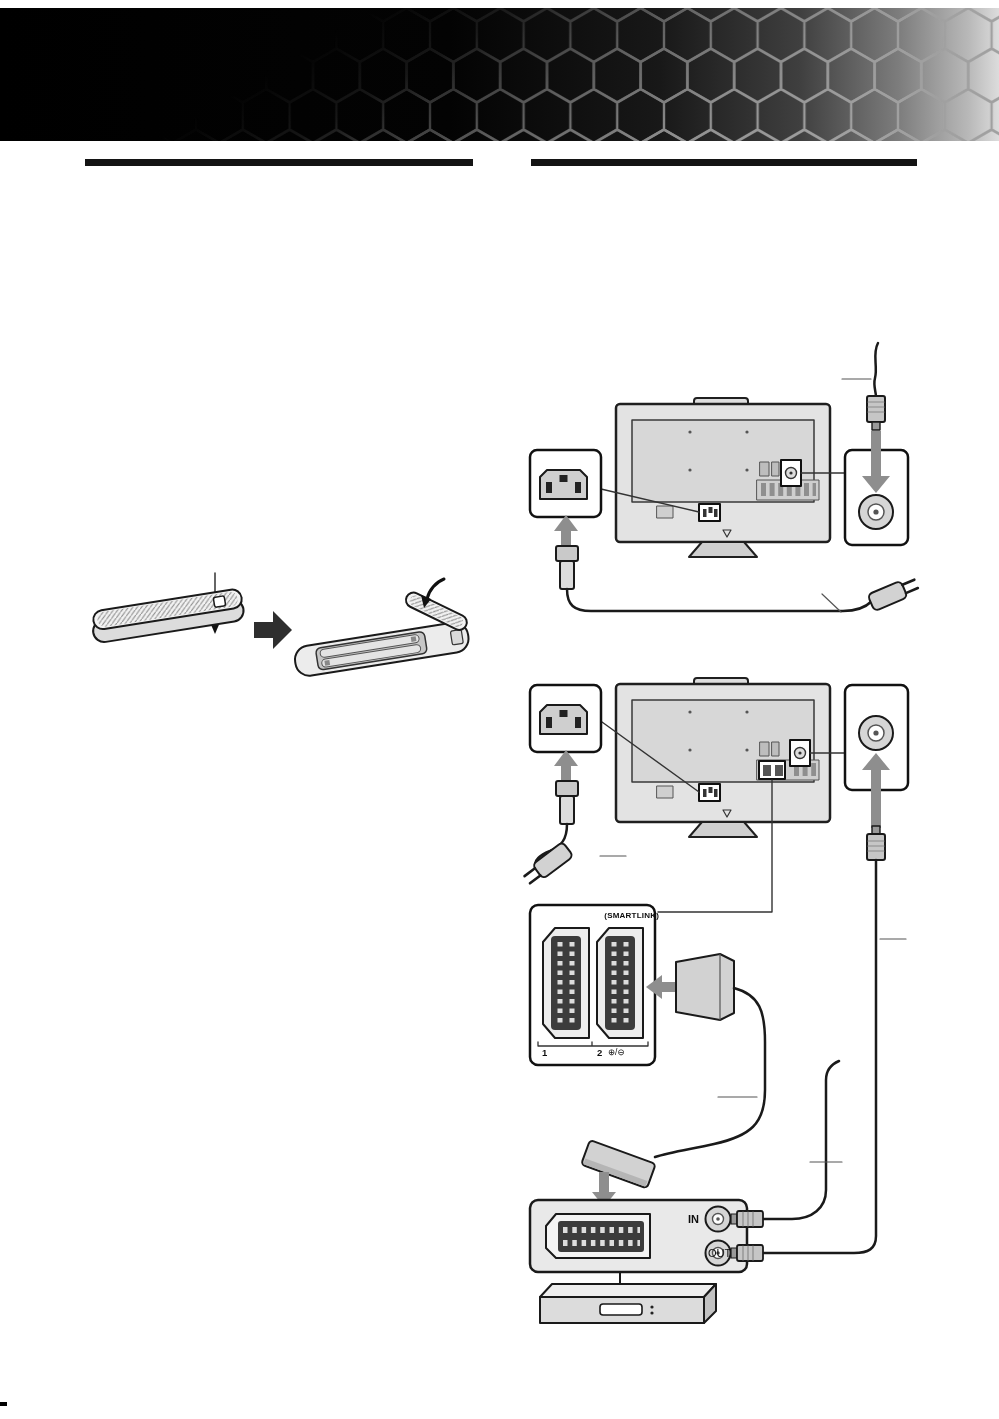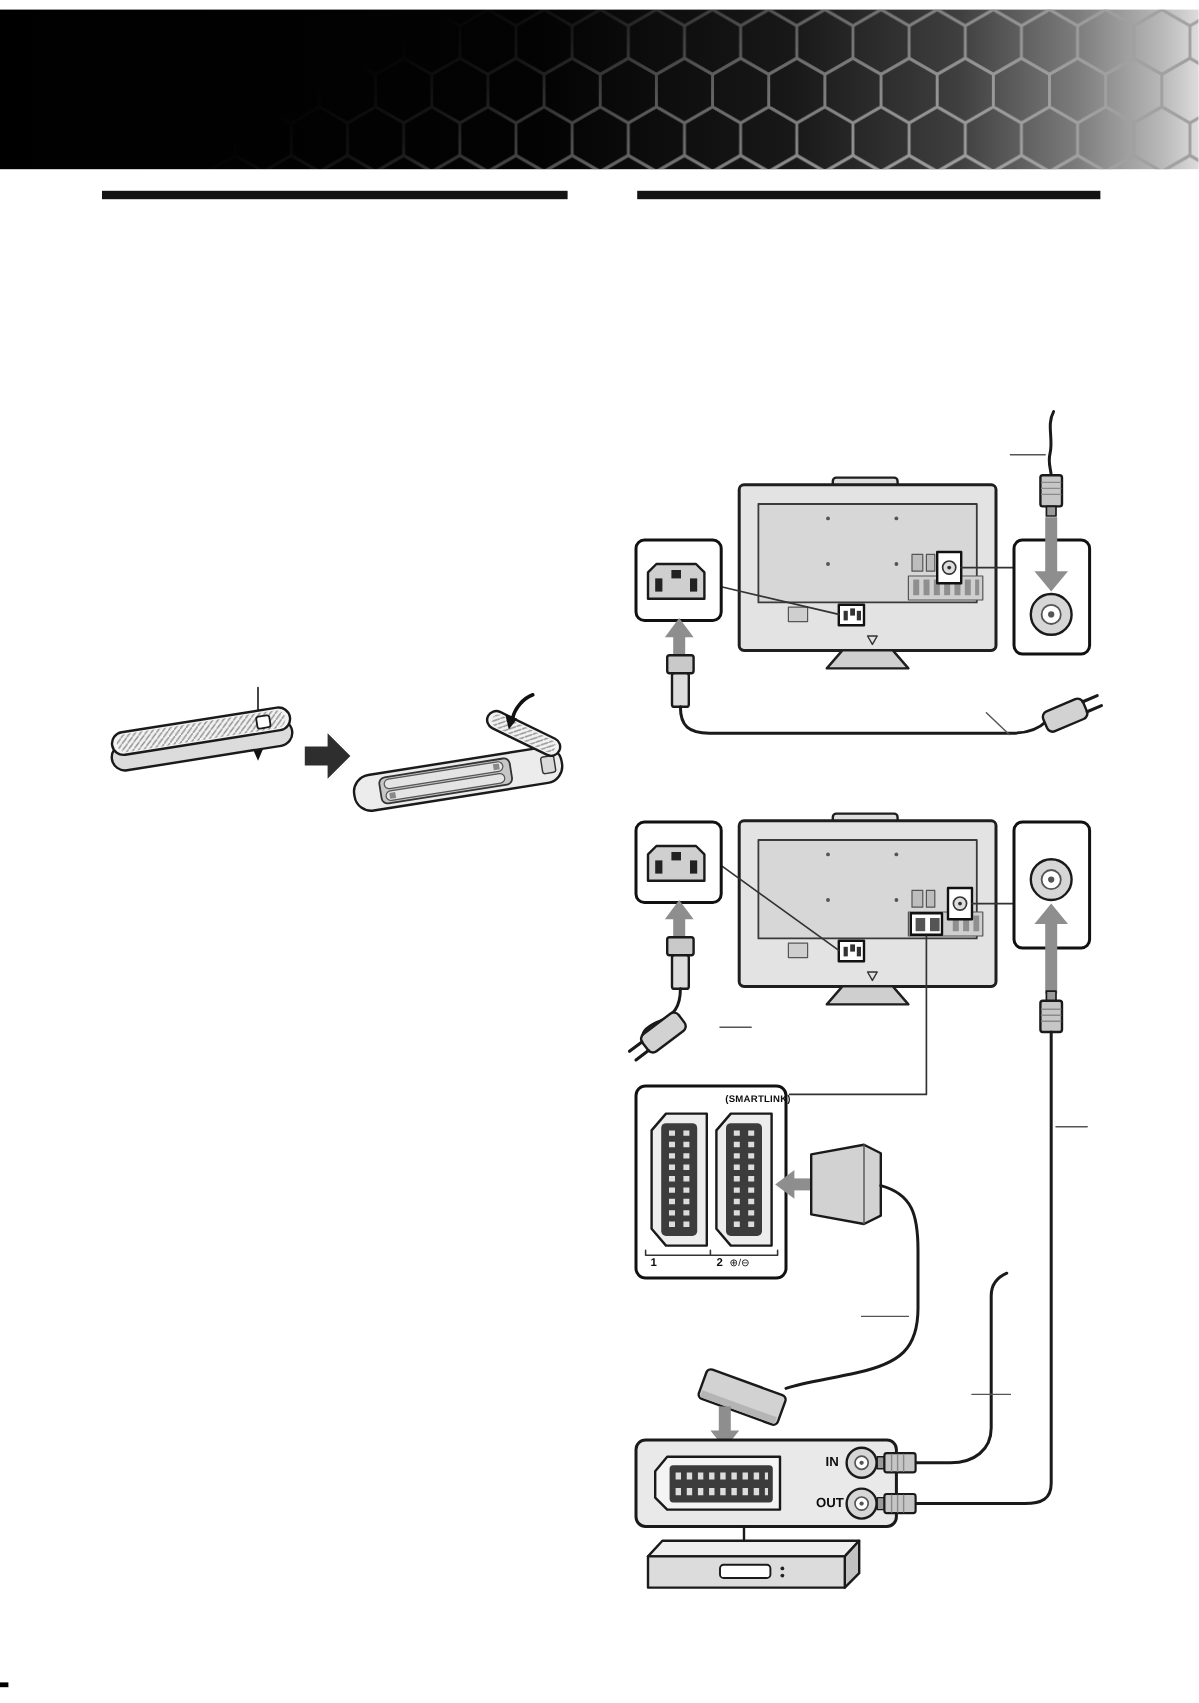--- a/index.html
+++ b/index.html
@@ -337,15 +337,15 @@
       <circle cx="652" cy="1313" r="1.6" fill="#222"></circle>
     </g>
   </g>
 </svg>
 
 <span class="lbl" style="left:583px;top:912px;width:76px;text-align:right;font-size:8px;font-weight:bold;letter-spacing:0.2px;">(SMARTLINK)</span>
 <span class="lbl" style="left:542px;top:1048px;font-size:9.5px;font-weight:bold;">1</span>
 <span class="lbl" style="left:597px;top:1048px;font-size:9.5px;font-weight:bold;">2</span>
 <span class="lbl" style="left:608px;top:1048px;font-size:8.5px;">⊕/⊖</span>
 <span class="lbl" style="left:688px;top:1213px;font-size:11px;font-weight:bold;">IN</span>
-<span class="lbl" style="left:680px;top:1247px;font-size:11px;font-weight:bold;">OUT</span>
+<span class="lbl" style="left:708px;top:1247px;font-size:11px;font-weight:normal;">OUT</span>
 
 <div class="abs" style="left:0;top:1402px;width:7px;height:4px;background:#000;"></div>
 
 </body></html>

